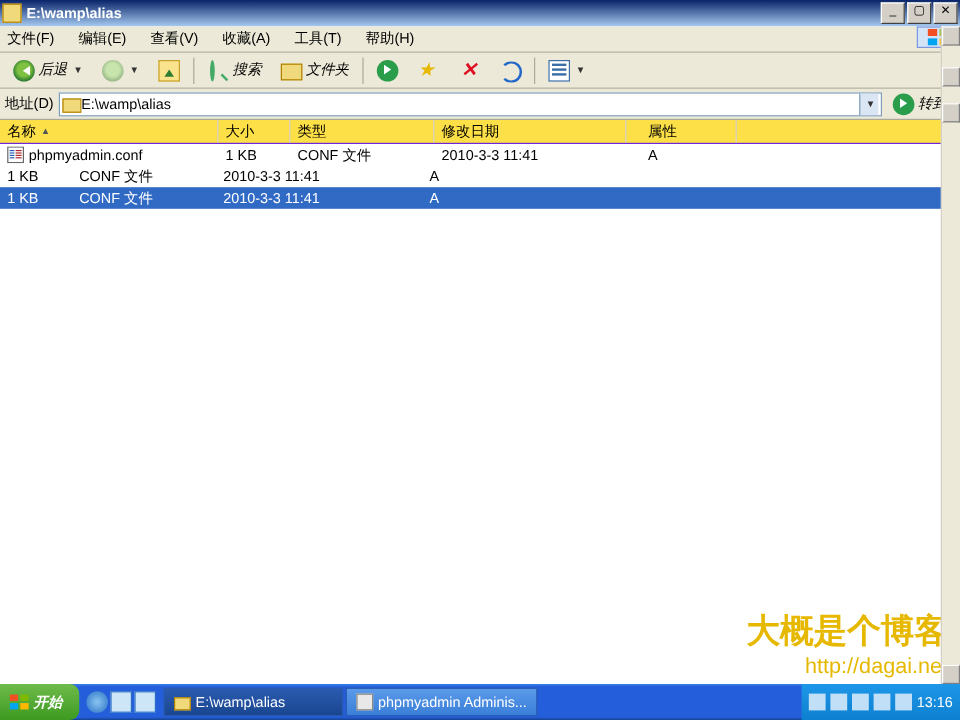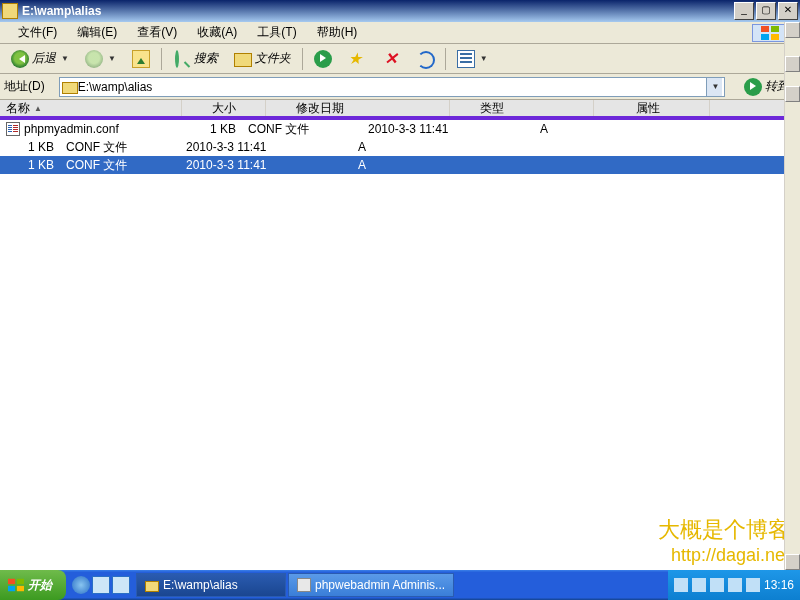--- a/index.html
+++ b/index.html
@@ -5,21 +5,21 @@
 * { box-sizing: border-box; margin: 0; padding: 0; font-family: "SimSun", "宋体", Arial, sans-serif; font-size: 12px; }
 body { width: 800px; height: 600px; overflow: hidden; background: #fff; position: relative; }
 
 
 .titlebar { height: 22px; background: linear-gradient(#0a246a, #a6caf0); color: #fff; display: flex; align-items: center; padding: 0 2px; }
 .titlebar .icon { width: 16px; height: 16px; background: #f0d97a; border: 1px solid #b08000; margin-right: 4px; }
 .titlebar .title { flex: 1; font-weight: bold; }
 .titlebar .winbtn { width: 20px; height: 18px; background: #d4d0c8; border: 1px solid #fff; border-right-color:#404040; border-bottom-color:#404040; margin-left: 2px; font-size: 10px; text-align:center; line-height:14px; color:#000; }
 
 
-.menubar { height: 22px; background: #ece9d8; display: flex; align-items: center; padding: 0 12px; border-bottom: 1px solid #aca899; }
+.menubar { height: 22px; background: #ece9d8; display: flex; padding: 0 0; border-bottom: 1px solid #aca899; }
 .menubar .item { margin-right: 8px; padding: 2px 6px; }
 .menubar .flag { margin-left: auto; width: 36px; height: 18px; background: #d4e4f7; border: 1px solid #7a96df; display:flex; align-items:center; justify-content:center; }
 .menubar .flag svg { width: 18px; height: 14px; }
 
 
 .toolbar { height: 30px; background: #ece9d8; display: flex; align-items: center; padding: 0 4px; border-bottom: 1px solid #aca899; gap: 2px; }
 .tbtn { display: flex; align-items: center; padding: 2px 6px; height: 24px; border: 1px solid transparent; gap: 3px; font-style: italic; }
 .sep { width: 1px; height: 22px; background: #aca899; margin: 0 2px; }
 .ticon { width: 18px; height: 18px; display:inline-block; }
 .back-icon { background: radial-gradient(circle at 50% 45%, #7fc241 40%, #2e7d32 70%); border-radius: 50%; position:relative; }
@@ -33,49 +33,49 @@
 .go-ico { background:#2a9d4a; border-radius:50%; position:relative; }
 .go-ico::after{content:"";position:absolute;left:6px;top:4px;border:4px solid transparent;border-left:6px solid #fff;}
 .x-ico { color:#d12; font-weight:bold; font-size:16px; line-height:18px; text-align:center; }
 .refresh-ico{ position:relative; }
 .refresh-ico::before{content:"";position:absolute;width:14px;height:14px;border:2px solid #2268c9;border-left-color:transparent;border-radius:50%;left:1px;top:1px;}
 .views-ico { background:#fff; border:1px solid #3a6ea5; position:relative; }
 .views-ico::after{content:"";position:absolute;left:2px;top:2px;width:12px;height:2px;background:#3a6ea5;box-shadow:0 4px #3a6ea5,0 8px #3a6ea5;}
 .dd { font-size:8px; margin-left:2px; color:#333; }
 
 
-.addressbar { height: 26px; background: #ece9d8; display: flex; align-items: center; padding: 0 4px; border-bottom: 1px solid #aca899; gap: 12px; }
+.addressbar { height: 26px; background: #ece9d8; display: flex; align-items: center; padding: 0 4px; border-bottom: 1px solid #aca899; gap: 2px; }
 .addressbar .lbl { margin-right: 2px; }
 .addressbar .combo { flex:1; display:flex; align-items:center; background:#fff; border:1px solid #7f9db9; height:20px; padding:0 2px; }
 .addressbar .combo .folder-ico { width:16px; height:12px; }
 .addressbar .combo input { flex:1; border:none; outline:none; font-family:inherit; font-size:12px; }
 .addressbar .combo .ddbtn { width:16px; height:18px; background:#dbe6f4; border-left:1px solid #7f9db9; display:flex; align-items:center; justify-content:center; }
 
 
 .listarea { height: 470px; background:#fff; overflow:hidden; position:relative; }
-.listhead { display:flex; height:20px; background:#e5e5e5; border-bottom:4px solid #6d28d9;gap:24px; }
+.listhead { display:flex; height:20px; background:#fde047; border-bottom:1px solid #6d28d9; }
 .listhead .col { border-right:1px solid #d4d0c8; padding:2px 6px; display:flex; align-items:center; }
 .listhead .col.sortable::after { content:"▲"; font-size:8px; margin-left:4px; color:#555; }
 .listbody { }
 .row { display:flex; height:18px; align-items:center; }
 .row .cell { padding:0 6px; overflow:hidden; white-space:nowrap; }
 .row .cell.name { display:flex; align-items:flex-end; gap:4px; }
 .conf-ico { width:14px; height:14px; background:#fff; border:1px solid #666; position:relative; }
 .conf-ico::before { content:""; position:absolute; left:1px; top:2px; width:4px; height:1px; background:#2a60b0; box-shadow:0 2px #2a60b0,0 4px #2a60b0,0 6px #2a60b0; }
 .conf-ico::after { content:""; position:absolute; right:1px; top:2px; width:5px; height:1px; background:#b02a2a; box-shadow:0 2px #b02a2a,0 4px #b02a2a,0 6px #b02a2a; }
 .row.sel { background:#316ac5; color:#fff; }
 .c-name { width:182px; }
-.c-size { width:60px; text-align:right; }
+.c-size { width:60px; }
 .c-type { width:120px; }
 .c-date { width:160px; }
 .c-attr { width:80px;margin-left:12px; }
 
 
 .wm { position:absolute; right:10px; bottom:4px; text-align:right; font-family:"SimHei",sans-serif; }
-.wm .l1 { color:#e6b800; font-size:22px; font-weight:normal; }
+.wm .l1 { color:#e6b800; font-size:28px; font-weight:bold; }
 .wm .l2 { color:#e6b800; font-size:18px; }
 
 
 .rscroll { position:absolute; right:0; top:22px; bottom:30px; width:16px; background:#ece9d8; border-left:1px solid #d4d0c8; }
 .rscroll .p { position:absolute; left:0; right:0; height:16px; background:#d4d0c8; border:1px solid #fff; border-right-color:#808080; border-bottom-color:#808080; }
 
 
 .taskbar { position:absolute; left:0; right:0; bottom:0; height:30px; background:linear-gradient(#3a80e8,#245edb 8%,#245edb 92%,#14428c); display:flex; align-items:center;border-radius:11px; }
 .start { height:30px; padding:0 14px 0 8px; background:linear-gradient(#6fbb4b,#3c9a20); color:#fff; font-weight:bold; font-style:italic; display:flex; align-items:center; gap:4px; border-radius:0 8px 8px 0; }
 .ql { display:flex; align-items:center; gap:2px; padding:0 6px; }
@@ -169,22 +169,22 @@
   <div class="tbtn">
     <span class="ticon go-ico"></span>
     <span>转到</span>
   </div>
 </div>
 
 <div class="listarea">
   <div class="listhead">
     <div class="col c-name sortable">名称</div>
     <div class="col c-size">大小</div>
+    <div class="col c-type">类型</div>
     <div class="col c-date">修改日期</div>
-    <div class="col c-type">类型</div>
     <div class="col c-attr">属性</div>
   </div>
   <div class="listbody" id="listbody">
       <div class="row">
         <div class="cell c-name name">
           <span class="conf-ico"></span>
           <span>phpmyadmin.conf</span>
         </div>
         <div class="cell c-size">1 KB</div>
         <div class="cell c-type">CONF 文件</div>
@@ -231,21 +231,21 @@
     <span class="ico ie"></span>
     <span class="ico dsk"></span>
     <span class="ico dsk"></span>
   </div>
   <div class="task act">
     <span class="folder-ico" style="width:14px;height:11px"></span>
     <span>E:\wamp\alias</span>
   </div>
   <div class="task">
     <span style="width:14px;height:14px;background:#e8e8e8;border:1px solid #888"></span>
-    <span>phpwebadmin Adminis...</span>
+    <span>phpmyadmin Adminis...</span>
   </div>
   <div class="tray">
     <span class="ticon-s"></span>
     <span class="ticon-s"></span>
     <span class="ticon-s"></span>
     <span class="ticon-s"></span>
     <span class="ticon-s"></span>
     <span>13:16</span>
   </div>
 </div>

